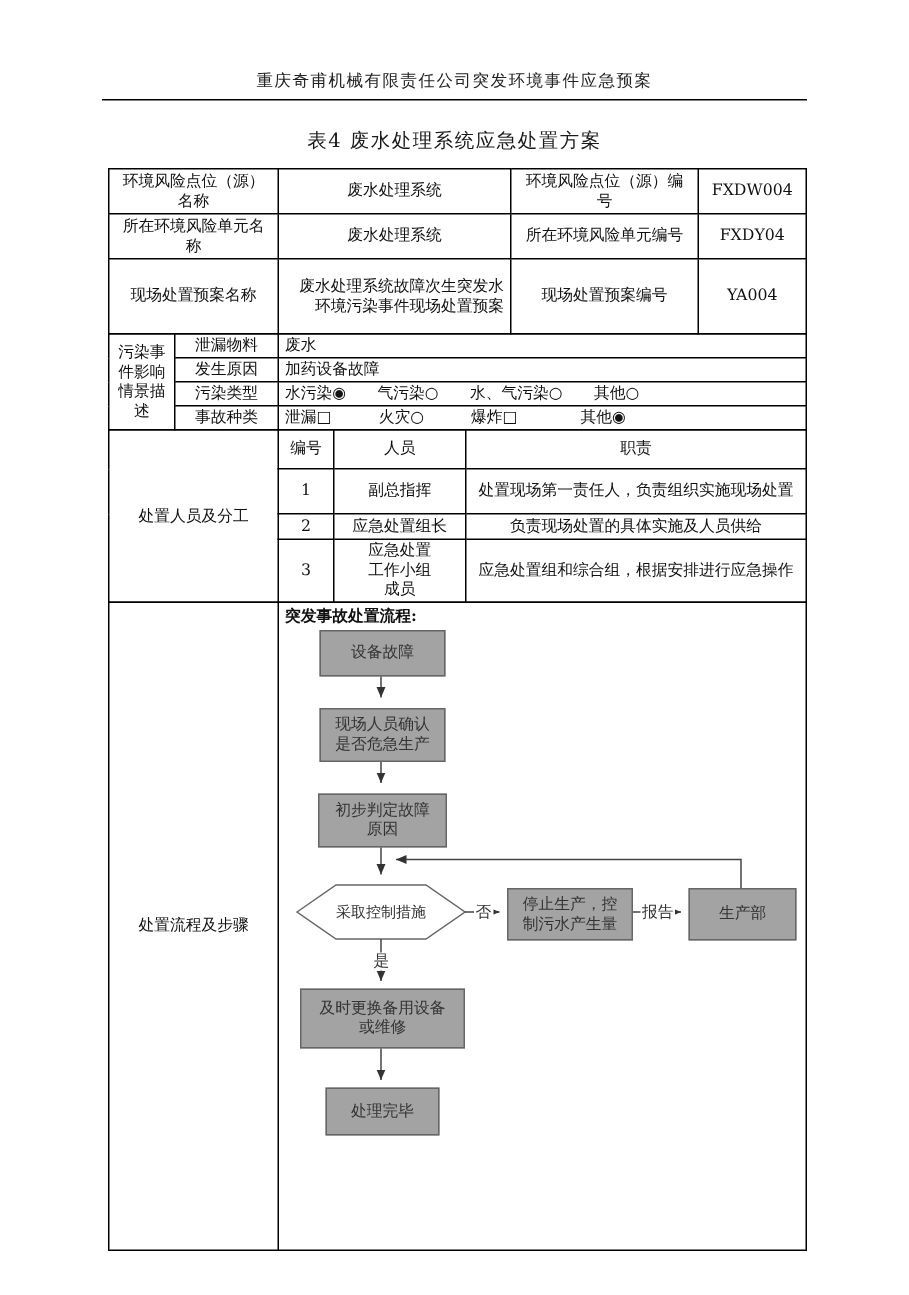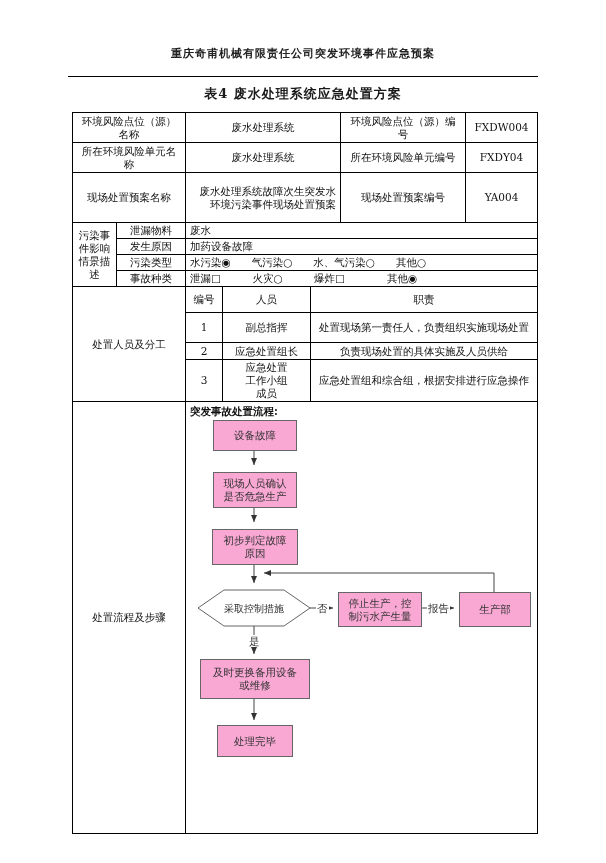--- a/index.html
+++ b/index.html
@@ -6,27 +6,27 @@
   .page {
     position: relative;
     width: 606px; height: 863px;
     background: #ffffff;
     font-family: "DejaVu Serif", "Liberation Serif", serif;
     color: #111;
     overflow: hidden;
   }
   .doc-header {
     position: absolute; top: 46px; left: 68px; width: 470px;
-    text-align: center; font-size: 11px; font-weight: bold;
+    text-align: center; font-size: 11px; font-weight: normal;
     letter-spacing: 1px; color:#222;
-    padding-bottom: 15px; border-bottom: 1.5px solid #000;
+    padding-bottom: 5px; border-bottom: 1.5px solid #000;
   }
   .doc-title {
     position: absolute; top: 85px; left: 0; width: 606px;
-    text-align: center; font-size: 13px; font-weight: bold; color:#1a1a1a;
+    text-align: center; font-size: 13px; font-weight: normal; color:#1a1a1a;
     letter-spacing: 1px;
   }
   .tables { position: absolute; top: 112px; left: 72px; width: 465px; }
   table { border-collapse: collapse; table-layout: fixed; width: 465px; }
   table + table { margin-top: -1px; }
   td {
     border: 1px solid #000;
     font-size: 10.5px; line-height: 13px;
     padding: 1px 4px; text-align: center; vertical-align: middle;
     color:#111; overflow: hidden;
@@ -42,21 +42,21 @@
   }
   
   td.flow-cell { padding: 0; vertical-align: top; }
   .flow { position: relative; width: 352px; height: 431px; }
   .flow-title {
     position: absolute; left: 4px; top: 3px;
     font-size: 10.5px; font-weight: bold; color:#111;
   }
   .flow-svg { position: absolute; left: 0; top: 0; }
   .fnode {
-    position: absolute; border: 1px solid #666; background: #f9a8d4;
+    position: absolute; border: 1px solid #666; background: #a3a3a3;
     display: flex; align-items: center; justify-content: center;
     font-size: 10.5px; line-height: 13px; color:#333; text-align: center;
   }
   .fnode span { display: inline-block; }
   .fnode span.w66 { max-width: 66px; }
   .fnode span.w88 { max-width: 88px; }
   .hexlabel {
     position: absolute; left: 18px; top: 200px; width: 100px;
     text-align: center; font-size: 10px; color:#333;
   }

